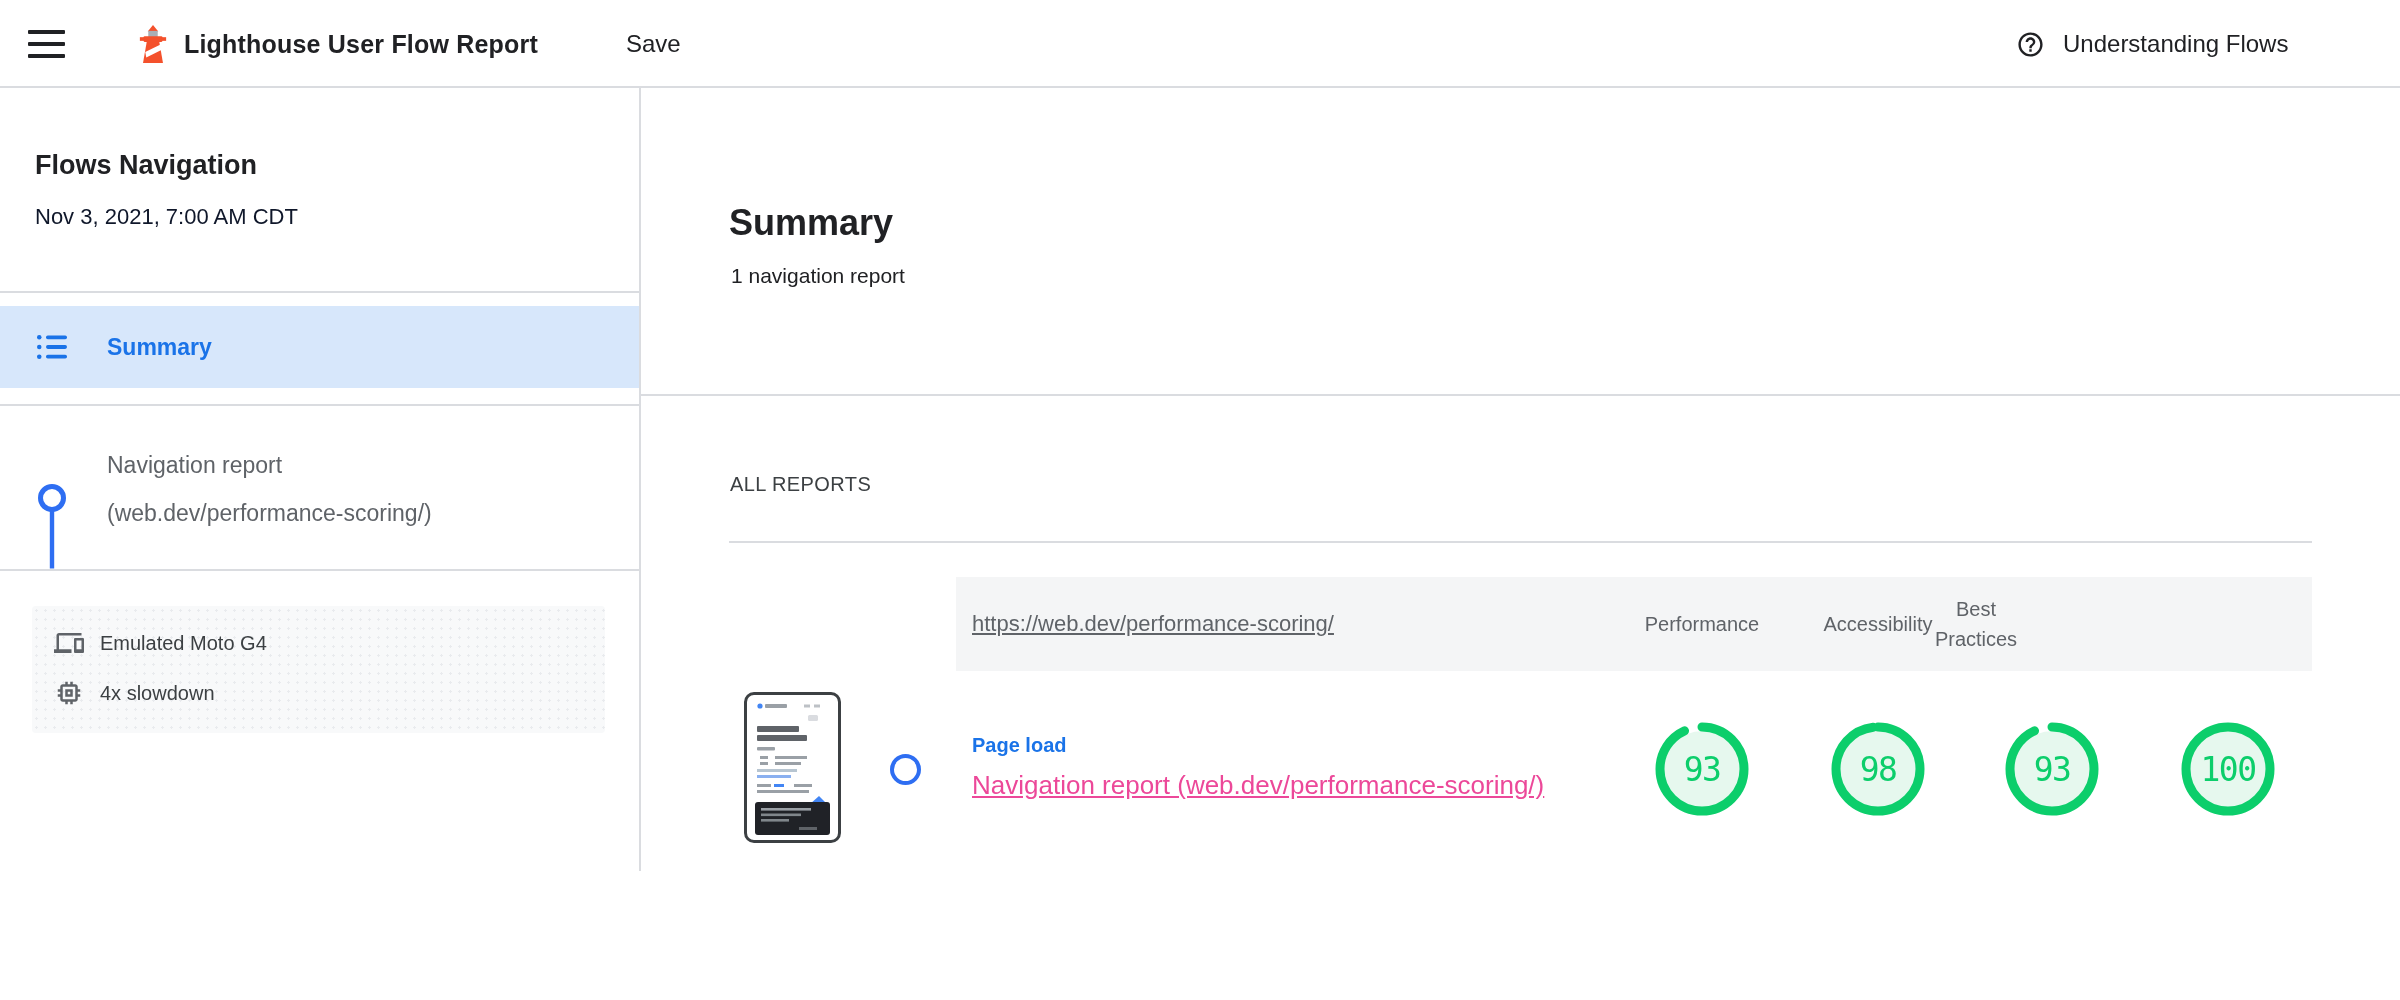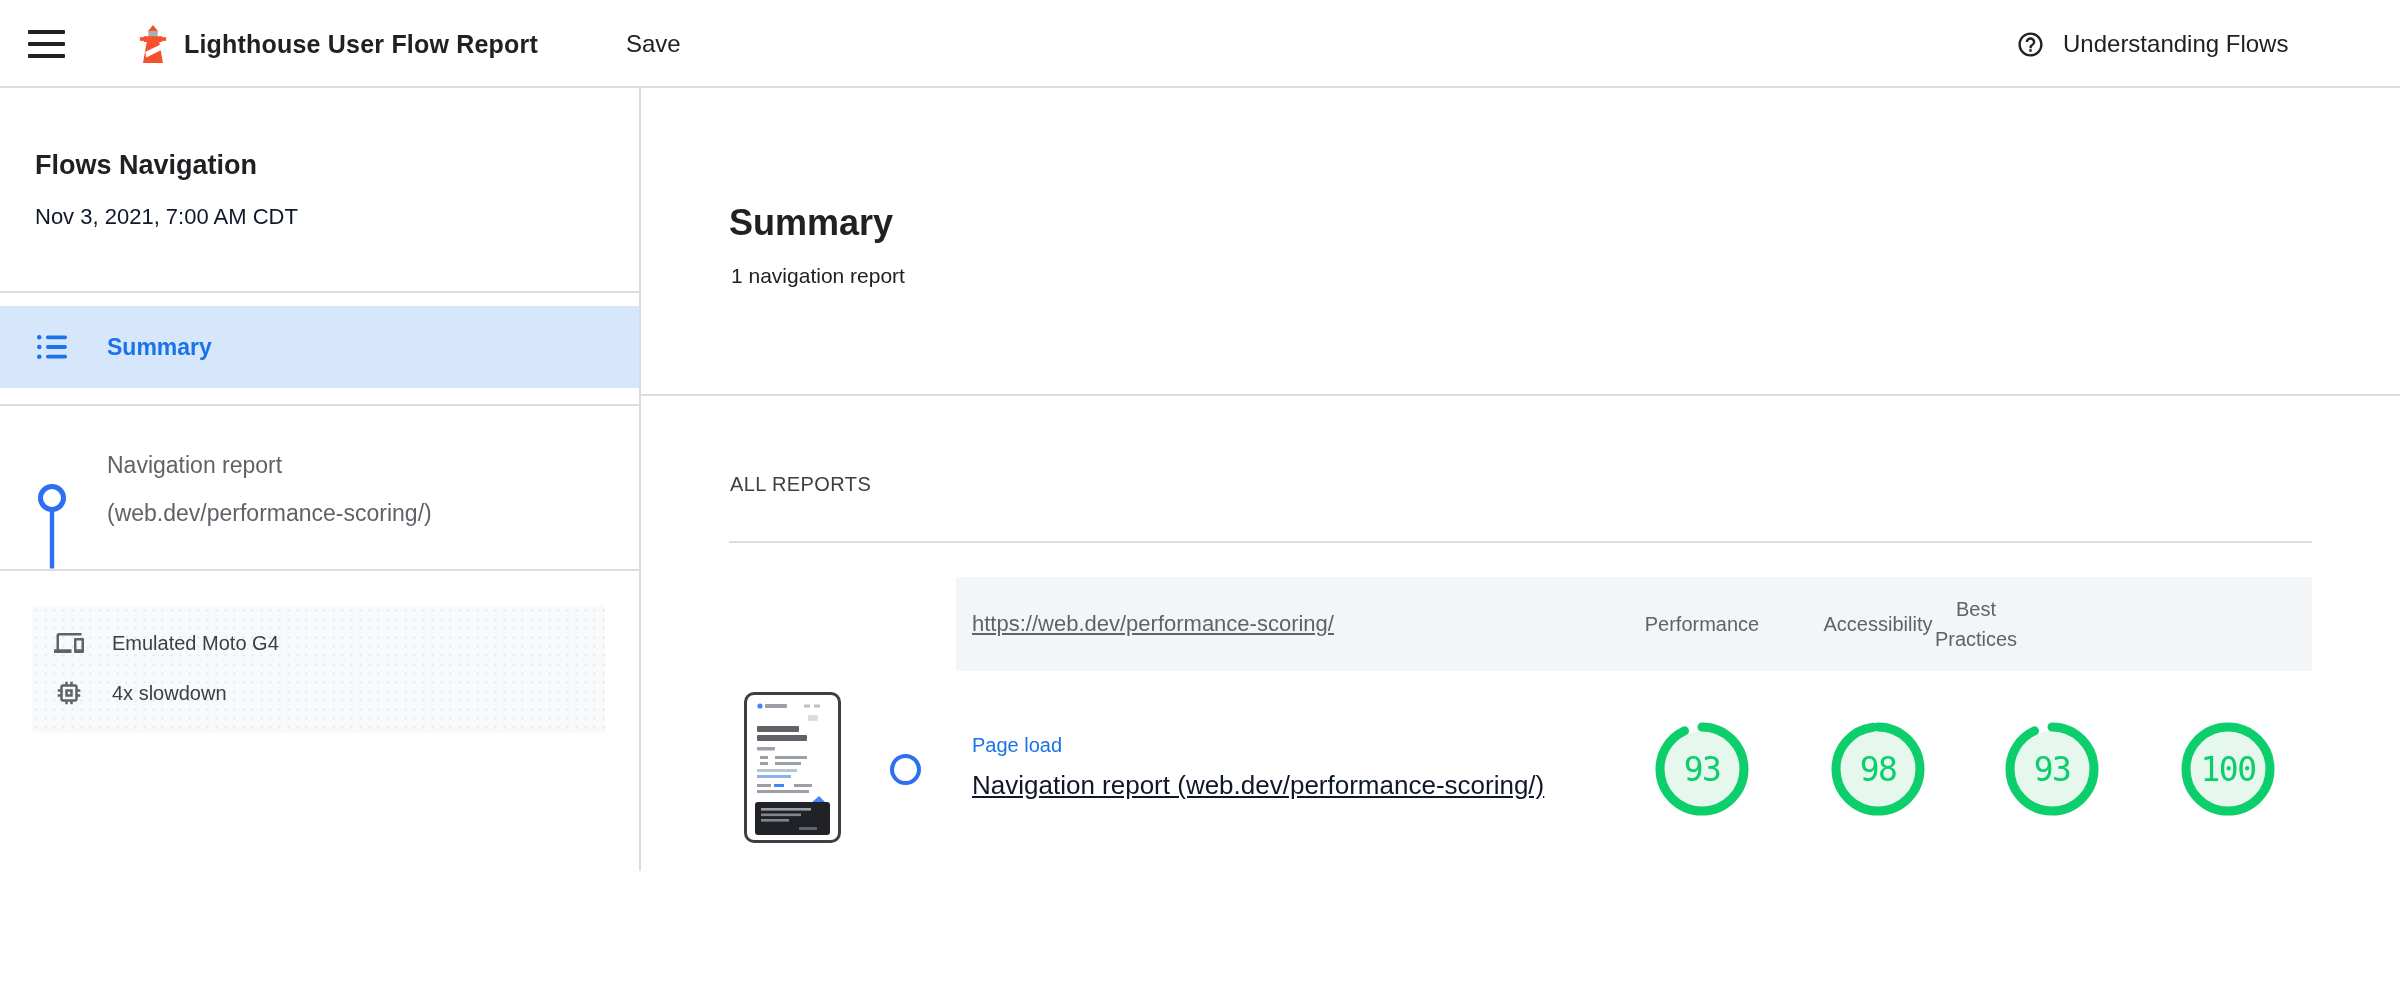--- a/index.html
+++ b/index.html
@@ -25,37 +25,37 @@
   .flow-date { left:35px; top:204px; font-size:22px; color:#0f172a; }
   .summary-row { left:0; top:306px; width:639px; height:82px; background:#d7e7fb; cursor:pointer; }
   .summary-icon { left:35px; top:330px; width:34px; height:34px; }
   .summary-label { left:107px; top:306px; height:82px; display:flex; align-items:center; font-size:23px; font-weight:bold; color:#1a73e8; }
   .nav-item { left:0; top:406px; width:639px; height:163px; cursor:pointer; }
   .pin-svg { left:36px; top:484px; }
   .nav-text { left:107px; top:441px; font-size:23px; line-height:48px; color:#5f6368; }
   .env-box { left:32px; top:606px; width:573px; height:127px; background:#f8f9fa; border-radius:4px;
              background-image:radial-gradient(#e9ebee 1.2px, transparent 1.2px); background-size:9px 9px; }
   .env-row { position:absolute; left:22px; display:flex; align-items:center; gap:16px; }
-  .env-row .txt { font-size:20px; color:#3c4043;margin-left:12px; }
+  .env-row .txt { font-size:20px; color:#3c4043; }
 
   
   .main-title { left:729px; top:202px; font-size:36px; font-weight:bold; }
   .main-sub { left:731px; top:264px; font-size:21px; }
   .hr-main1 { left:640px; top:394px; width:1760px; height:2px; background:#dadce0; }
   .all-reports { left:730px; top:473px; font-size:20px; color:#3c4043; letter-spacing:.4px; }
   .hr-main2 { left:729px; top:541px; width:1583px; height:2px; background:#dadce0; }
 
   .thead { left:956px; top:577px; width:1356px; height:94px; background:#f4f5f6; }
   .url-link { left:972px; top:577px; height:94px; display:flex; align-items:center; font-size:22px; color:#5f6368; text-decoration:underline; cursor:pointer; }
   .col { top:577px; height:94px; display:flex; align-items:center; justify-content:center; text-align:center; font-size:20px; line-height:30px; color:#5f6368; }
 
   .thumb { left:744px; top:692px; width:97px; height:151px; background:#fff; border:3px solid #3c4043; border-radius:10px; overflow:hidden; }
   .step-circle { left:890px; top:754px; width:31px; height:31px; border:4px solid #2e6ef2; border-radius:50%; }
-  .step-type { left:972px; top:734px; font-size:20px; font-weight:normal; color:#1a73e8; }
-  .report-link { left:972px; top:770px; font-size:26px; color:#0f172a; text-decoration:underline; cursor:pointer; }
+  .step-type { left:972px; top:734px; font-size:20px; font-weight:bold; color:#1a73e8; }
+  .report-link { left:972px; top:770px; font-size:26px; color:#ec4899; text-decoration:underline; cursor:pointer; }
 
   .gauge { top:721px; width:96px; height:96px; }
   .gauge .num { position:absolute; inset:0; display:flex; align-items:center; justify-content:center;
                 font-family:"DejaVu Sans Mono", monospace; font-size:33px; letter-spacing:-1.5px; color:#0cce6b; }
 </style>
 </head>
 <body>
 
 <div id="page">
 

